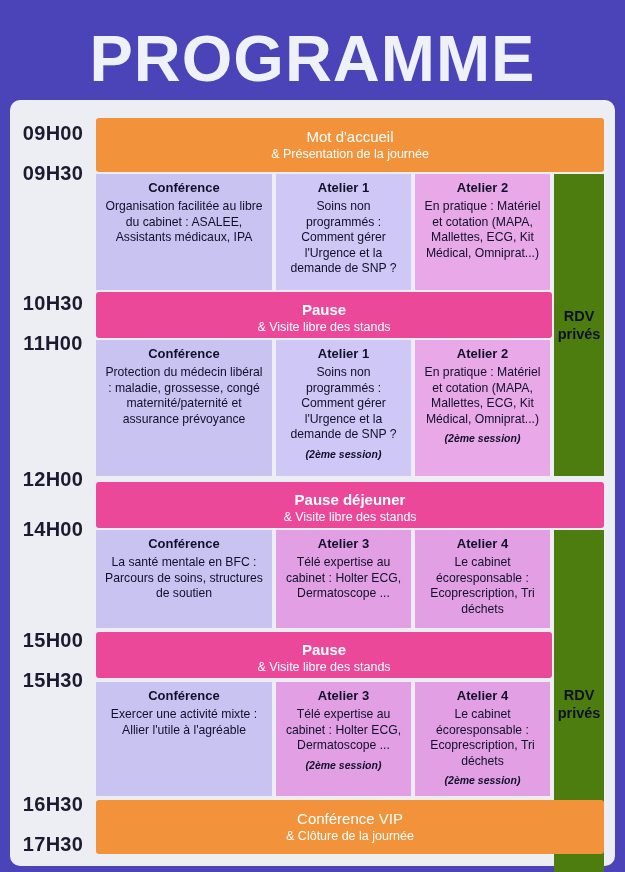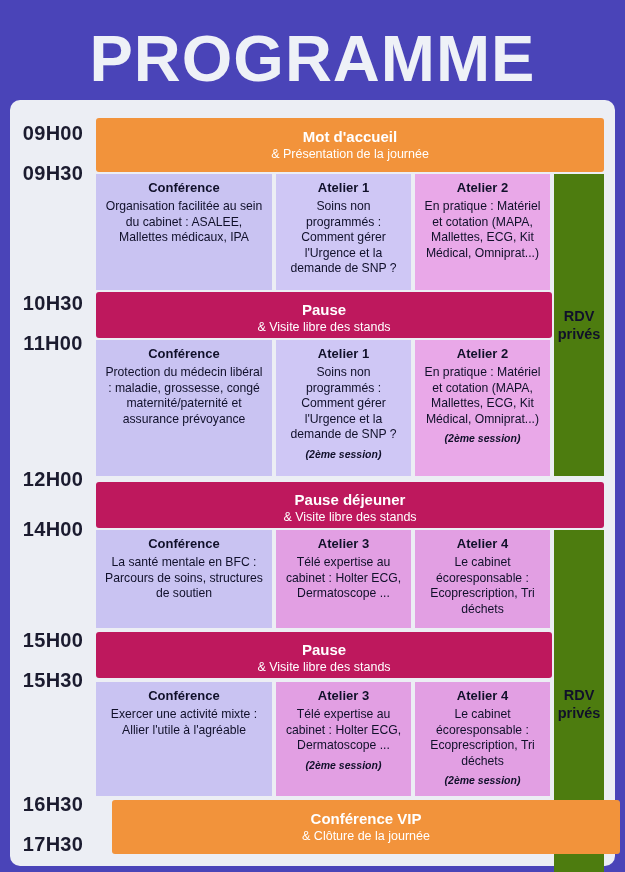--- a/index.html
+++ b/index.html
@@ -73,29 +73,29 @@
     text-align: center;
     overflow: hidden;
   }
   .band {
     background: #f2933b;
     color: #ffffff;
     border-radius: 3px;
   }
   .band .b-title {
     font-size: 15px;
-    font-weight: bold;
+    font-weight: normal;
     margin-top: 4px;
   }
   .band .b-sub {
     font-size: 12.5px;
     margin-top: 2px;
   }
   .pause {
-    background: #be185d;
+    background: #ec4899;
     color: #ffffff;
     border-radius: 3px;
   }
   .pause .b-title {
     font-size: 15px;
     font-weight: bold;
     margin-top: 3px;
   }
   .pause .b-sub {
     font-size: 12.5px;
@@ -168,21 +168,21 @@
         <div class="time" style="top:733px;">17H30</div>
       </div>
 
       <div class="block band" style="left:86px; top:18px; width:508px; height:54px;">
         <div class="b-title">Mot d'accueil</div>
         <div class="b-sub">&amp; Présentation de la journée</div>
       </div>
 
       <div class="block conf" style="left:86px; top:74px; width:176px; height:116px;">
         <div class="cell-title">Conférence</div>
-        <div class="cell-body">Organisation facilitée au sein du cabinet : ASALEE, Mallettes médicaux, IPA</div>
+        <div class="cell-body">Organisation facilitée au libre du cabinet : ASALEE, Assistants médicaux, IPA</div>
       </div>
       <div class="block atelier1" style="left:266px; top:74px; width:135px; height:116px;">
         <div class="cell-title">Atelier 1</div>
         <div class="cell-body">Soins non programmés : Comment gérer l'Urgence et la demande de SNP ?</div>
       </div>
       <div class="block atelier-pink" style="left:405px; top:74px; width:135px; height:116px;">
         <div class="cell-title">Atelier 2</div>
         <div class="cell-body">En pratique : Matériel et cotation (MAPA, Mallettes, ECG, Kit Médical, Omniprat...)</div>
       </div>
 
@@ -251,20 +251,20 @@
         <div class="cell-title">Atelier 3</div>
         <div class="cell-body">Télé expertise au cabinet : Holter ECG, Dermatoscope ...</div>
         <div class="cell-note">(2ème session)</div>
       </div>
       <div class="block atelier-pink2" style="left:405px; top:582px; width:135px; height:114px;">
         <div class="cell-title">Atelier 4</div>
         <div class="cell-body">Le cabinet écoresponsable : Ecoprescription, Tri déchets</div>
         <div class="cell-note">(2ème session)</div>
       </div>
 
-      <div class="block band" style="left:86px; top:700px; width:508px; height:54px;margin-left:16px;">
+      <div class="block band" style="left:86px; top:700px; width:508px; height:54px;">
         <div class="b-title">Conférence VIP</div>
         <div class="b-sub">&amp; Clôture de la journée</div>
       </div>
 
     </div>
   </div>
 </div>
 
 </body></html>

